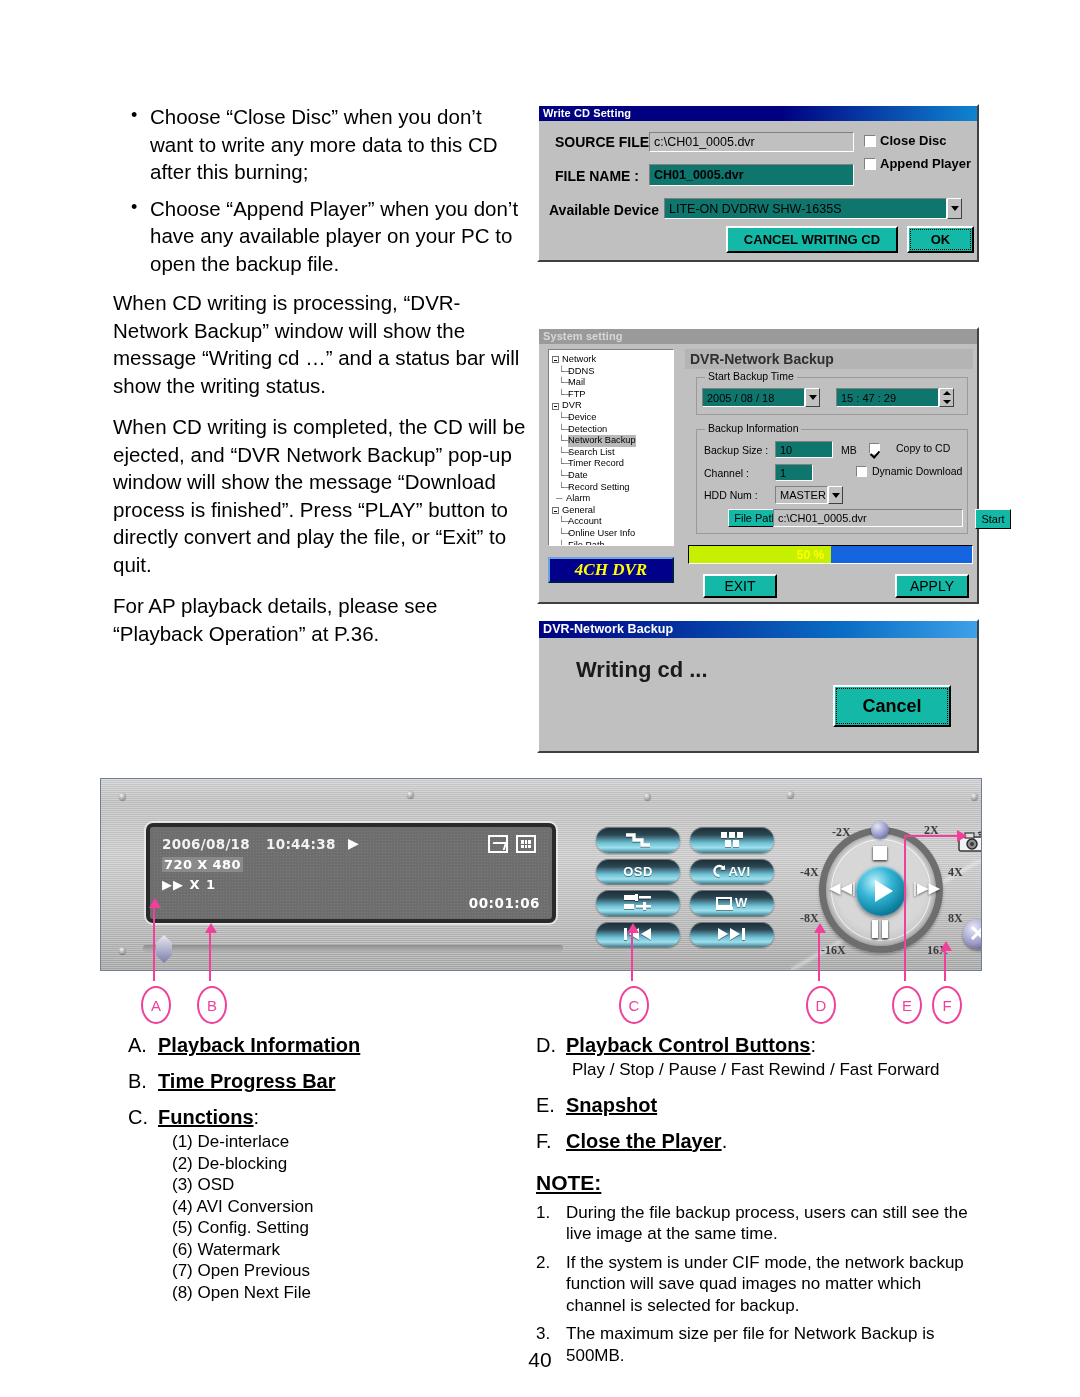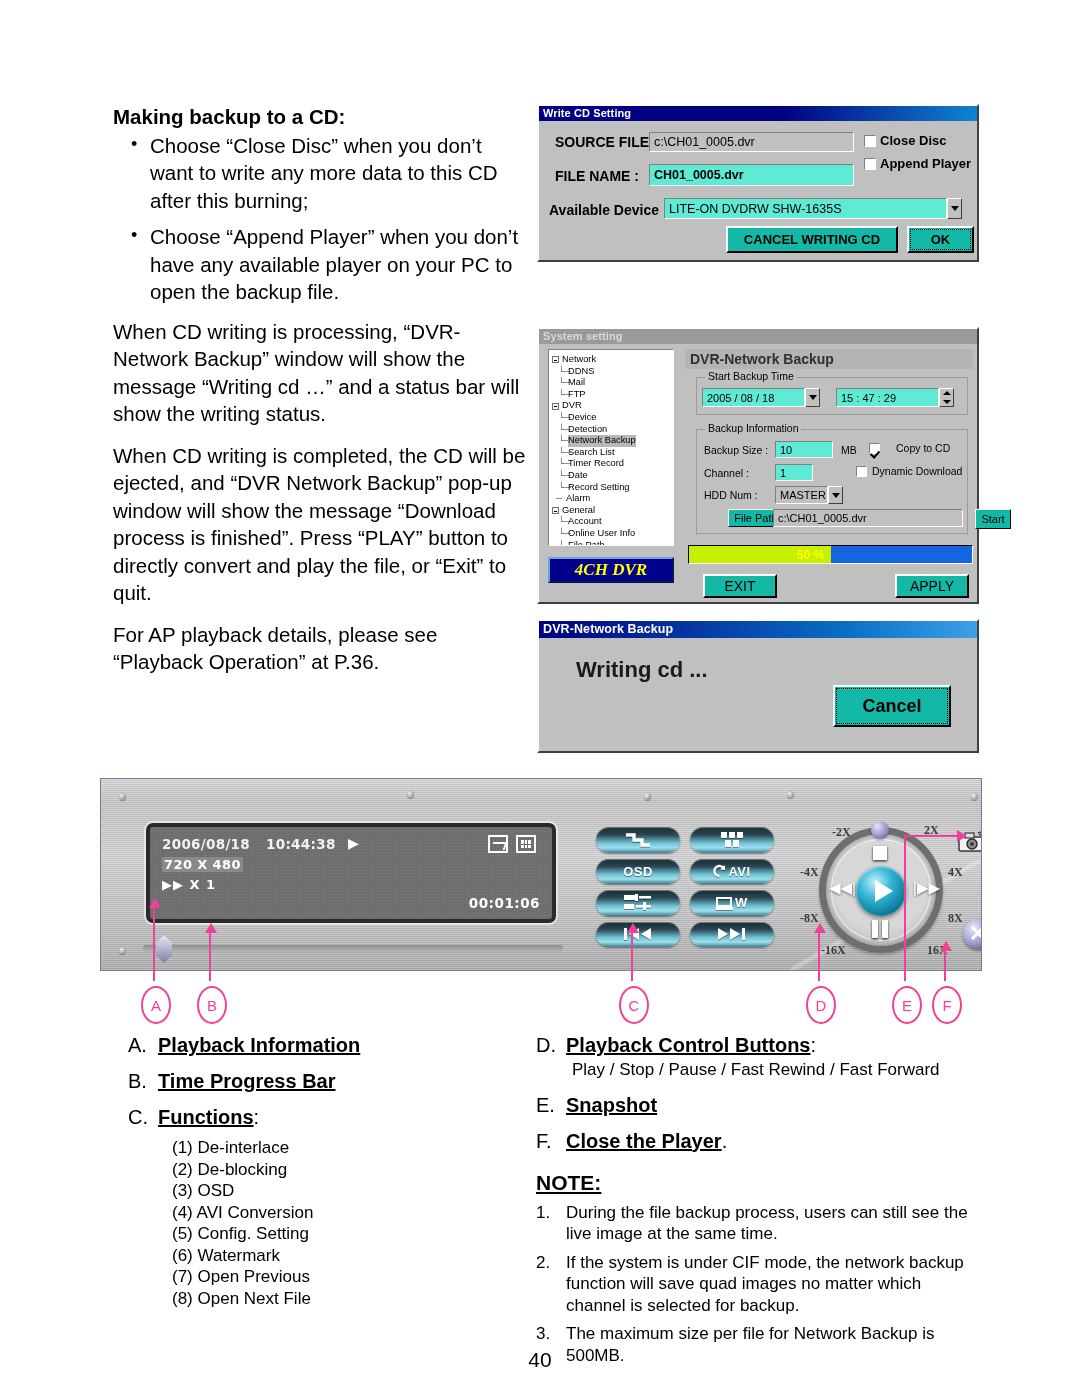--- a/index.html
+++ b/index.html
@@ -44,21 +44,21 @@
     padding:0 4px;
     font-size:11px;font-weight:bold;color:#ffffff;
     letter-spacing:.1px;
     overflow:hidden;white-space:nowrap;
   }
   .tb-blue{background:linear-gradient(to right,#000080 0%,#000080 55%,#1084d0 100%);}
   .tb-gray{background:#9a9a9a;color:#d8d8d8;}
   .tb-blue2{background:linear-gradient(to right,#000080 0%,#0a6ec4 70%,#3ea0e8 100%);}
 
   .field{
-    background:#5eead4;
+    background:#0f766e;
     border-top:1.5px solid #808080;
     border-left:1.5px solid #808080;
     border-right:1.5px solid #ffffff;
     border-bottom:1.5px solid #ffffff;
     box-sizing:border-box;
     font-size:12.5px;
     padding:1px 4px;
     overflow:hidden;white-space:nowrap;
     display:flex;align-items:center;
   }
@@ -292,40 +292,39 @@
   .arrow-right{position:absolute;width:0;height:0;border-top:6px solid transparent;border-bottom:6px solid transparent;border-left:10px solid #f0409a;}
 
   
   .legend-l{position:absolute;left:128px;top:1034px;width:400px;}
   .legend-r{position:absolute;left:536px;top:1034px;width:440px;}
   .leg-item{display:flex;margin-bottom:13px;align-items:baseline;}
   .leg-letter{width:30px;font-size:20px;flex:0 0 auto;}
   .leg-title{font-size:20px;font-weight:bold;text-decoration:underline;}
   .leg-colon{font-size:20px;font-weight:normal;text-decoration:none;}
   .leg-sub{font-size:17px;line-height:21.5px;margin:2px 0 0 36px;}
-  .fnlist{margin:8px 0 0 44px;font-size:17px;line-height:21.5px;}
+  .fnlist{margin:2px 0 0 44px;font-size:17px;line-height:21.5px;}
   .fnlist div{white-space:nowrap;}
   .notehdr{font-size:21px;font-weight:bold;text-decoration:underline;margin:18px 0 7px 0;}
   .notes{font-size:17px;line-height:21.5px;}
   .note{display:flex;margin-bottom:7px;}
   .note .n{width:30px;flex:0 0 auto;}
   .note .t{flex:1 1 auto;}
 
   .pageno{
     position:absolute;left:0;top:1348px;width:1080px;text-align:center;
     font-size:21px;
   }
 </style>
 </head>
 <body>
 
 <div class="page">
 
   <div class="textcol">
-    <div class="h-bold">Making backup to a CD:</div>
     <ul class="bullets">
       <li>Choose “Close Disc” when you don’t want to write any more data to this CD after this burning;</li>
       <li>Choose “Append Player” when you don’t have any available player on your PC to open the backup file.</li>
     </ul>
     <div class="para">When CD writing is processing, “DVR-Network Backup” window will show the message “Writing cd …” and a status bar will show the writing status.</div>
     <div class="para">When CD writing is completed, the CD will be ejected, and “DVR Network Backup” pop-up window will show the message “Download process is finished”. Press “PLAY” button to directly convert and play the file, or “Exit” to quit.</div>
     <div class="para">For AP playback details, please see “Playback Operation” at P.36.</div>
   </div>
 
   <div class="win" id="dlg-writecd">

